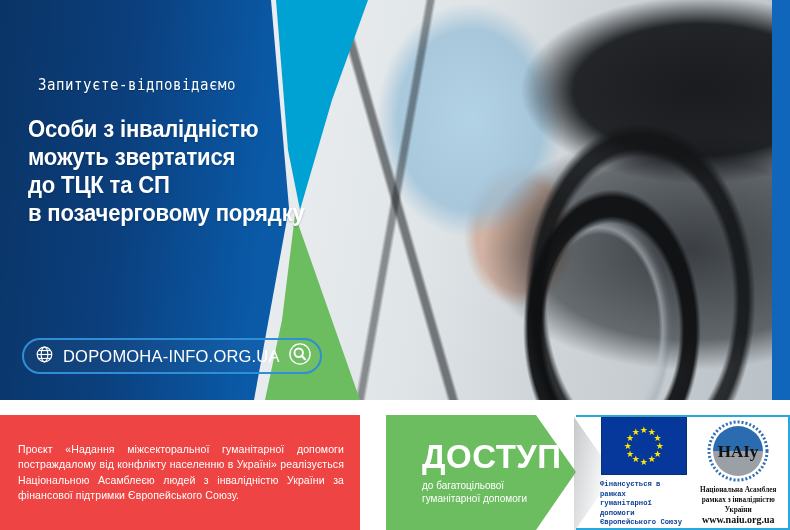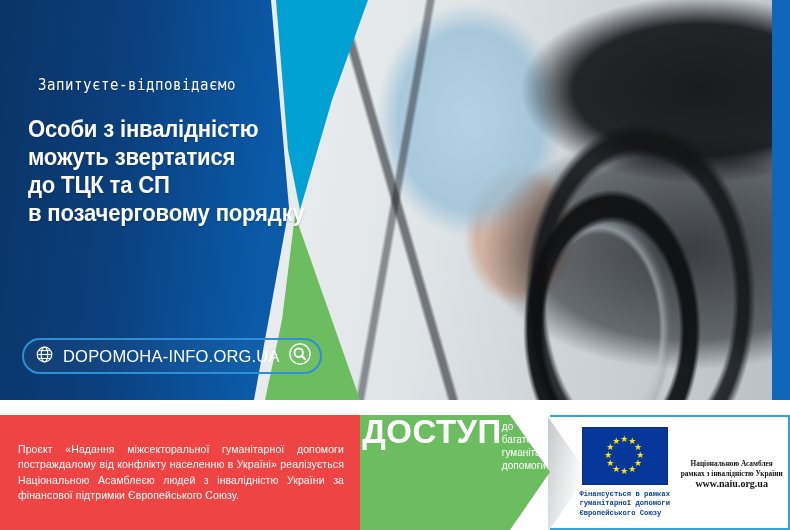--- a/index.html
+++ b/index.html
@@ -127,23 +127,24 @@
   }
   .foot-desc{
     color:#ffffff;
     font-size:10.5px;line-height:15.5px;
     text-align:justify;
     font-family:"Liberation Sans","DejaVu Sans",sans-serif;
     letter-spacing:.1px;
   }
   .foot-green{
     position:relative;width:190px;background:#6cbd5f;
-    display:flex;flex-direction:row;justify-content:center;
-    box-sizing:border-box;padding-left:22px;
+    display:flex;flex-direction:column;justify-content:center;
+    box-sizing:border-box;padding-left:36px;
     clip-path:polygon(0 0, 150px 0, 190px 57px, 150px 115px, 0 115px);
+    margin-left:26px;
   }
   .dostup{
     color:#ffffff;font-weight:700;font-size:33px;line-height:34px;
     letter-spacing:.5px;
     font-family:"Liberation Sans","DejaVu Sans",sans-serif;
   }
   .dostup-sub{
     margin-top:5px;
     color:#ffffff;font-size:10px;line-height:13px;font-weight:400;
     font-family:"Liberation Sans","DejaVu Sans",sans-serif;
@@ -266,21 +267,30 @@
             <span class="eu-star" style="left: 29.5px; top: 9.64359px;">★</span>
           </div>
         <div class="eu-cap">
           <div>Фінансується в рамках</div>
           <div>гуманітарної допомоги</div>
           <div>Європейського Союзу</div>
         </div>
       </div>
 
       <div class="logo-block">
+        <div class="naiu-mark">
+          <svg width="62" height="62" viewBox="0 0 62 62">
+            <circle cx="31" cy="31" r="29" fill="none" stroke="#2f6fb5" stroke-width="3" stroke-dasharray="2 2"></circle>
+            <path d="M6 31 A25 25 0 0 1 56 31 Z" fill="#2b6cb0"></path>
+            <path d="M6 31 A25 25 0 0 0 56 31 Z" fill="#9aa0a6"></path>
+            <path d="M10 31 A21 21 0 0 1 52 31 Z" fill="#ffffff" opacity="0"></path>
+            <text x="31" y="37" text-anchor="middle" font-family="Liberation Serif, DejaVu Serif, serif" font-size="17" font-weight="700" fill="#111111">НАІу</text>
+          </svg>
+        </div>
         <div class="naiu-cap">
-          <div>Національною Асамблея</div>
+          <div>Національна Асамблея</div>
           <div>рамках з інвалідністю України</div>
           <div class="naiu-url">www.naiu.org.ua</div>
         </div>
       </div>
     </div>
   </div>
 </div>
 
 </body></html>

